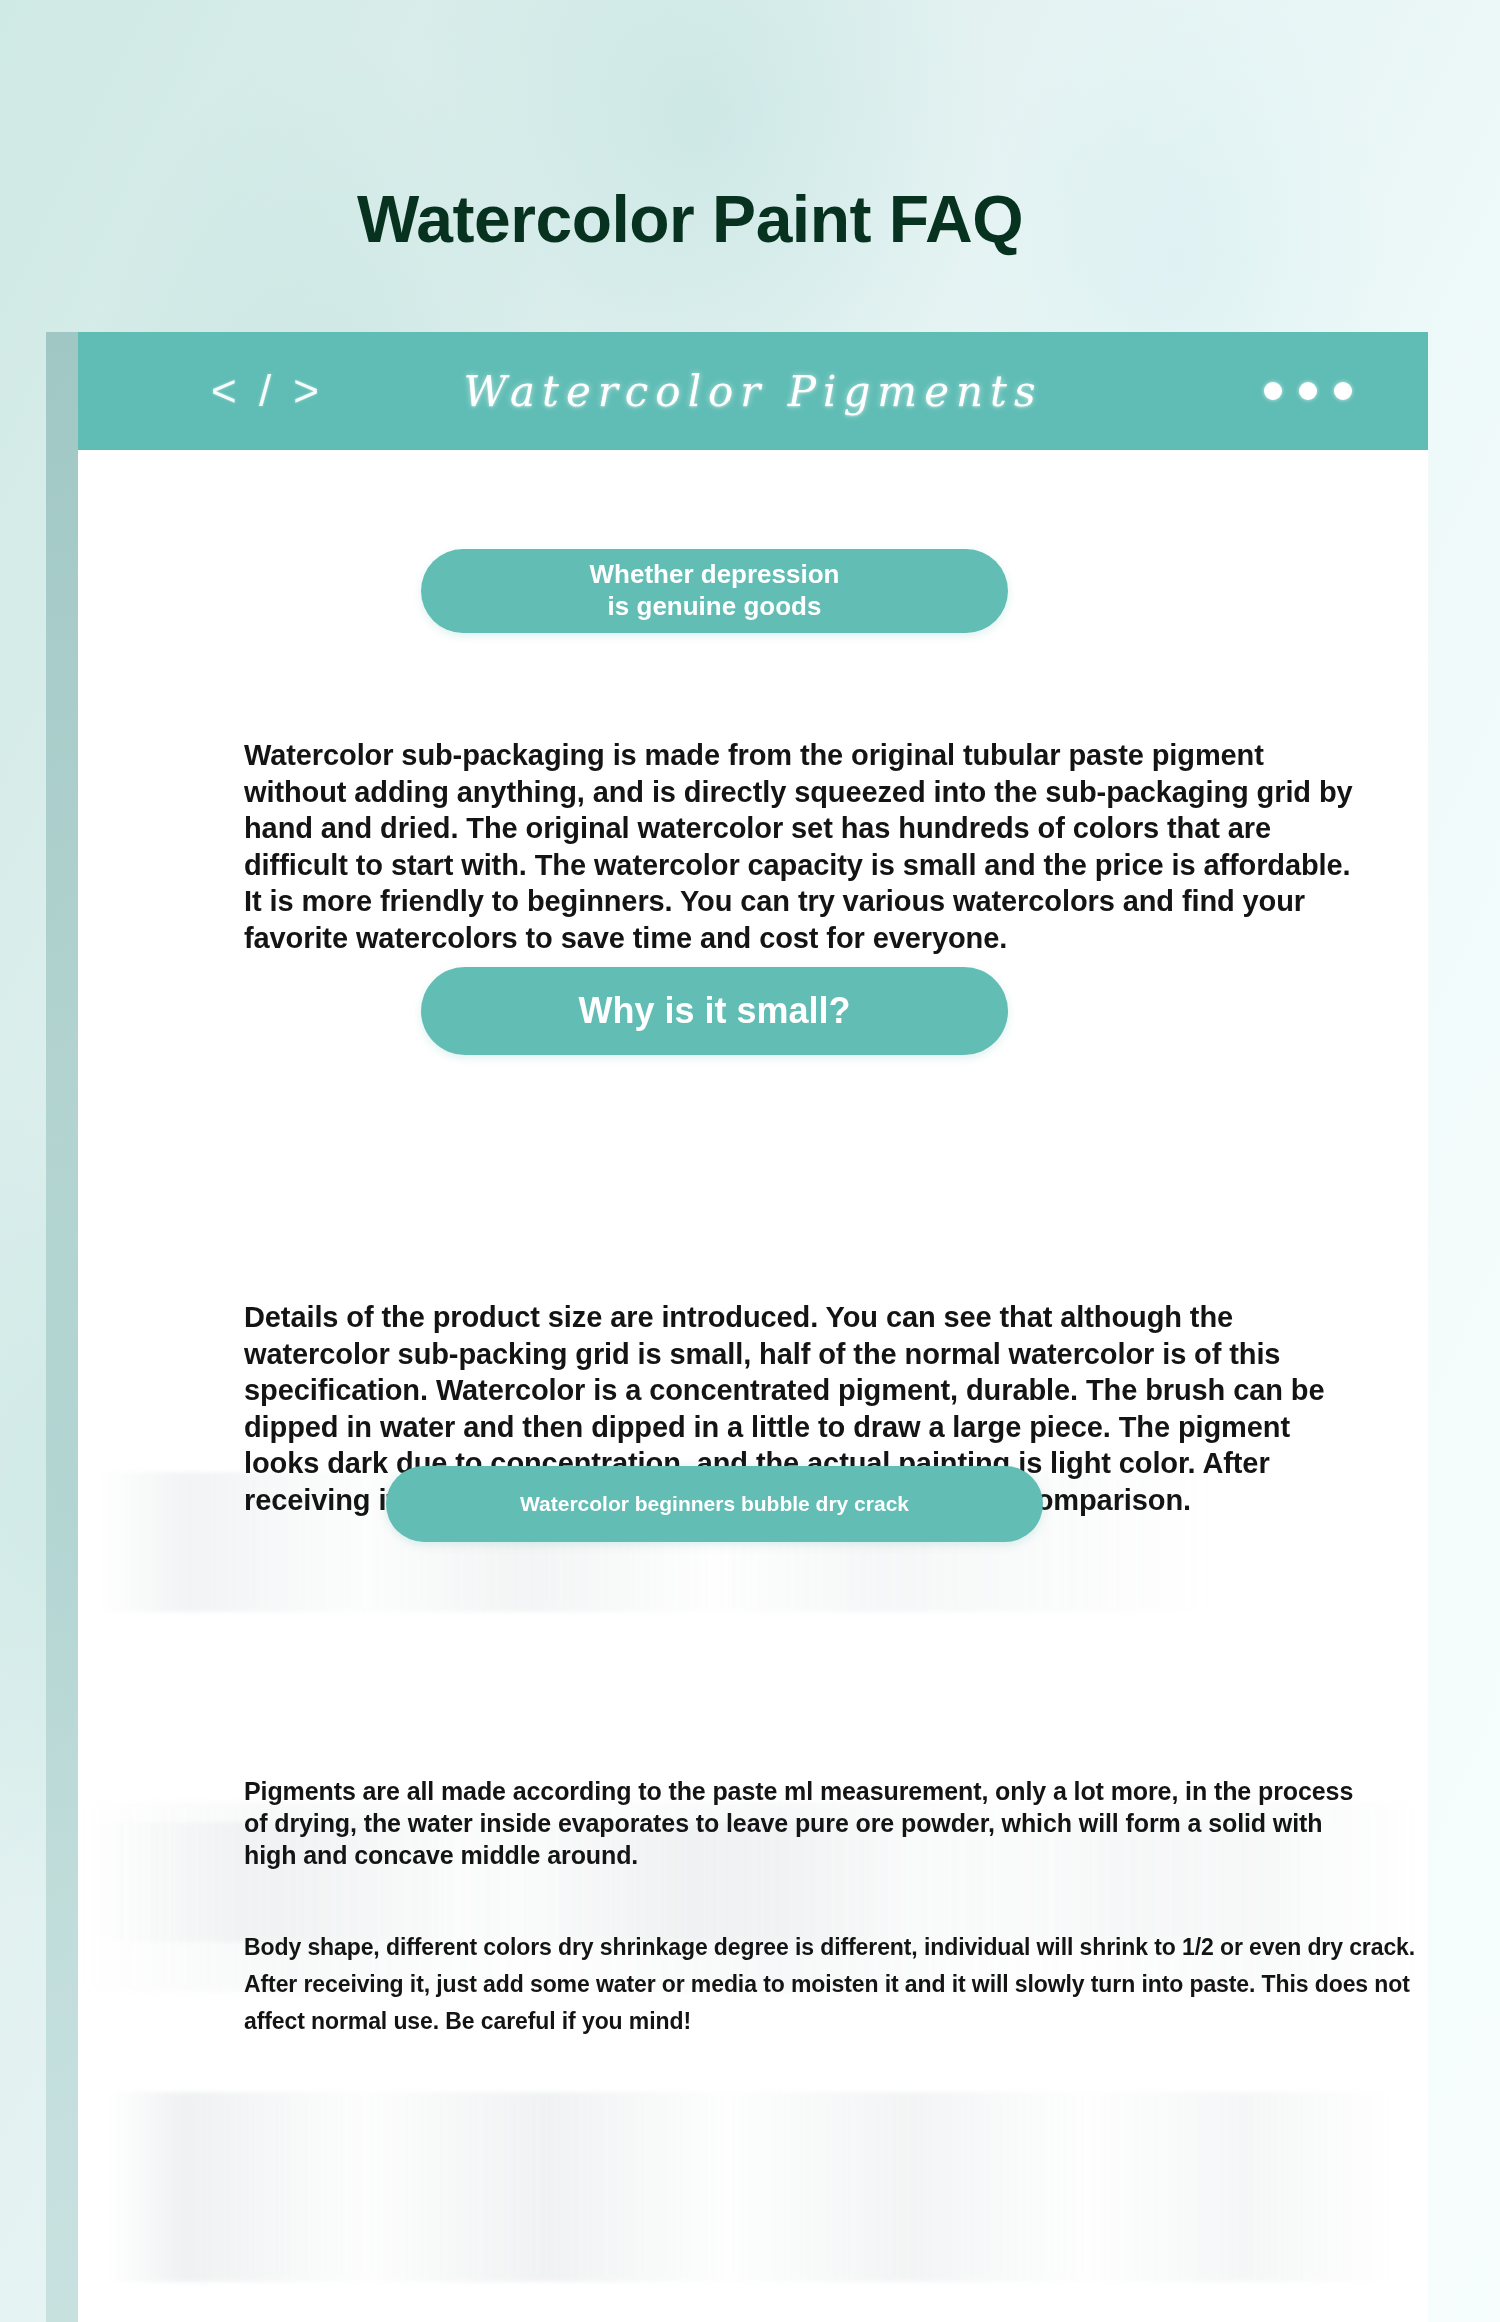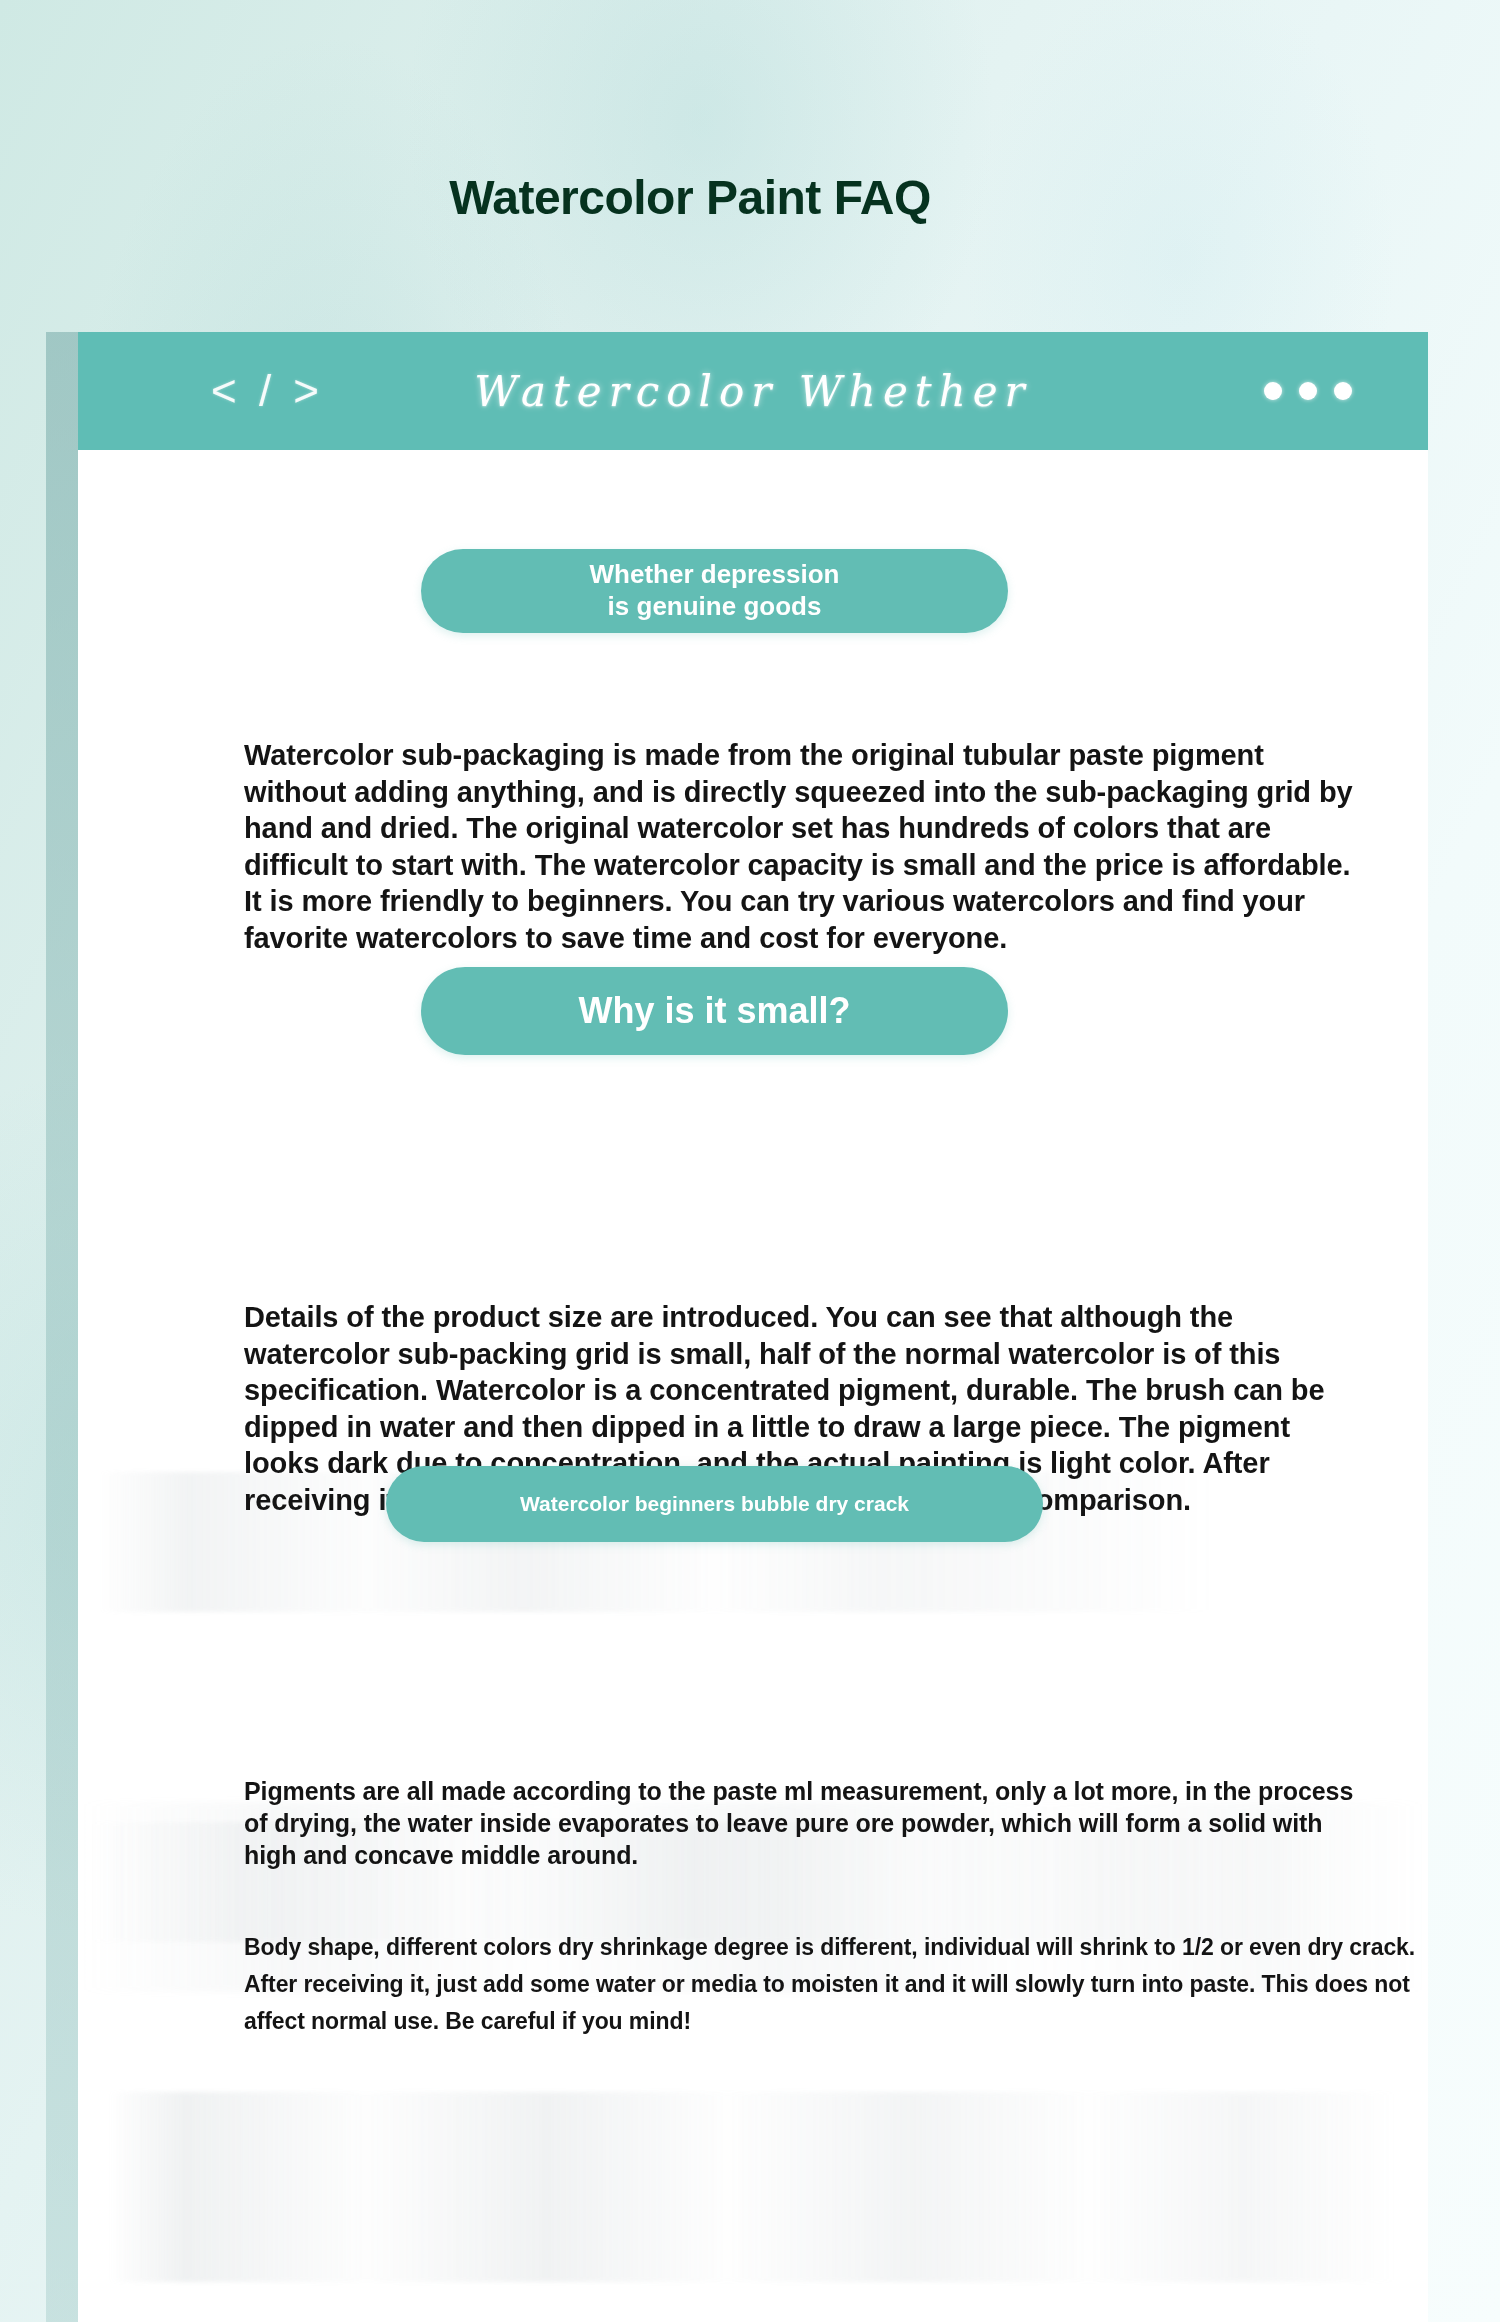--- a/index.html
+++ b/index.html
@@ -28,21 +28,21 @@
     overflow: hidden;
   }
 
   
   .page-title {
     position: absolute;
     left: 0;
     top: 142px;
     width: 1380px;
     text-align: center;
-    font-size: 48px;
+    font-size: 66px;
     font-weight: 700;
     letter-spacing: -0.5px;
     color: #06321f;
     line-height: 1;
     white-space: nowrap;
   }
 
   
   .card-shadow {
     position: absolute;
@@ -234,21 +234,21 @@
   <div class="card">
 
     <div class="ghost ghost-a"></div>
     <div class="ghost ghost-f"></div>
     <div class="ghost ghost-b"></div>
     <div class="ghost ghost-c"></div>
     <div class="ghost ghost-d"></div>
 
     <div class="app-bar">
       <span class="code-icon">&lt; / &gt;</span>
-      <span class="app-bar-title">Watercolor Whether</span>
+      <span class="app-bar-title">Watercolor Pigments</span>
       <span class="dots">
         <span class="dot"></span>
         <span class="dot"></span>
         <span class="dot"></span>
       </span>
     </div>
 
     <div class="content">
 
       <div class="pill pill-1">

